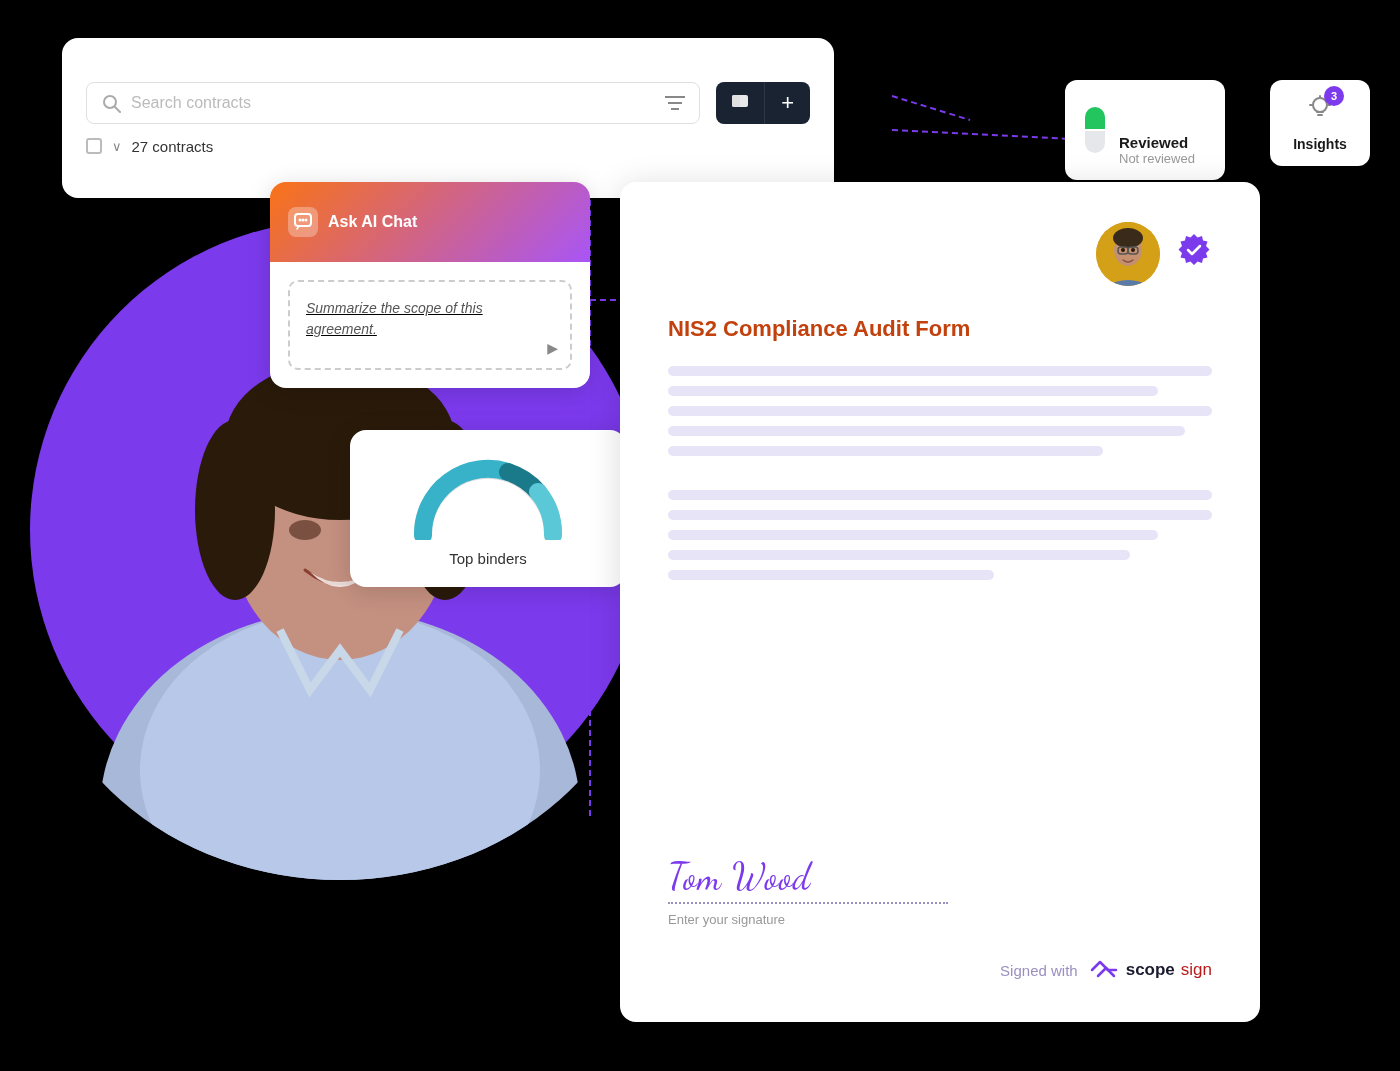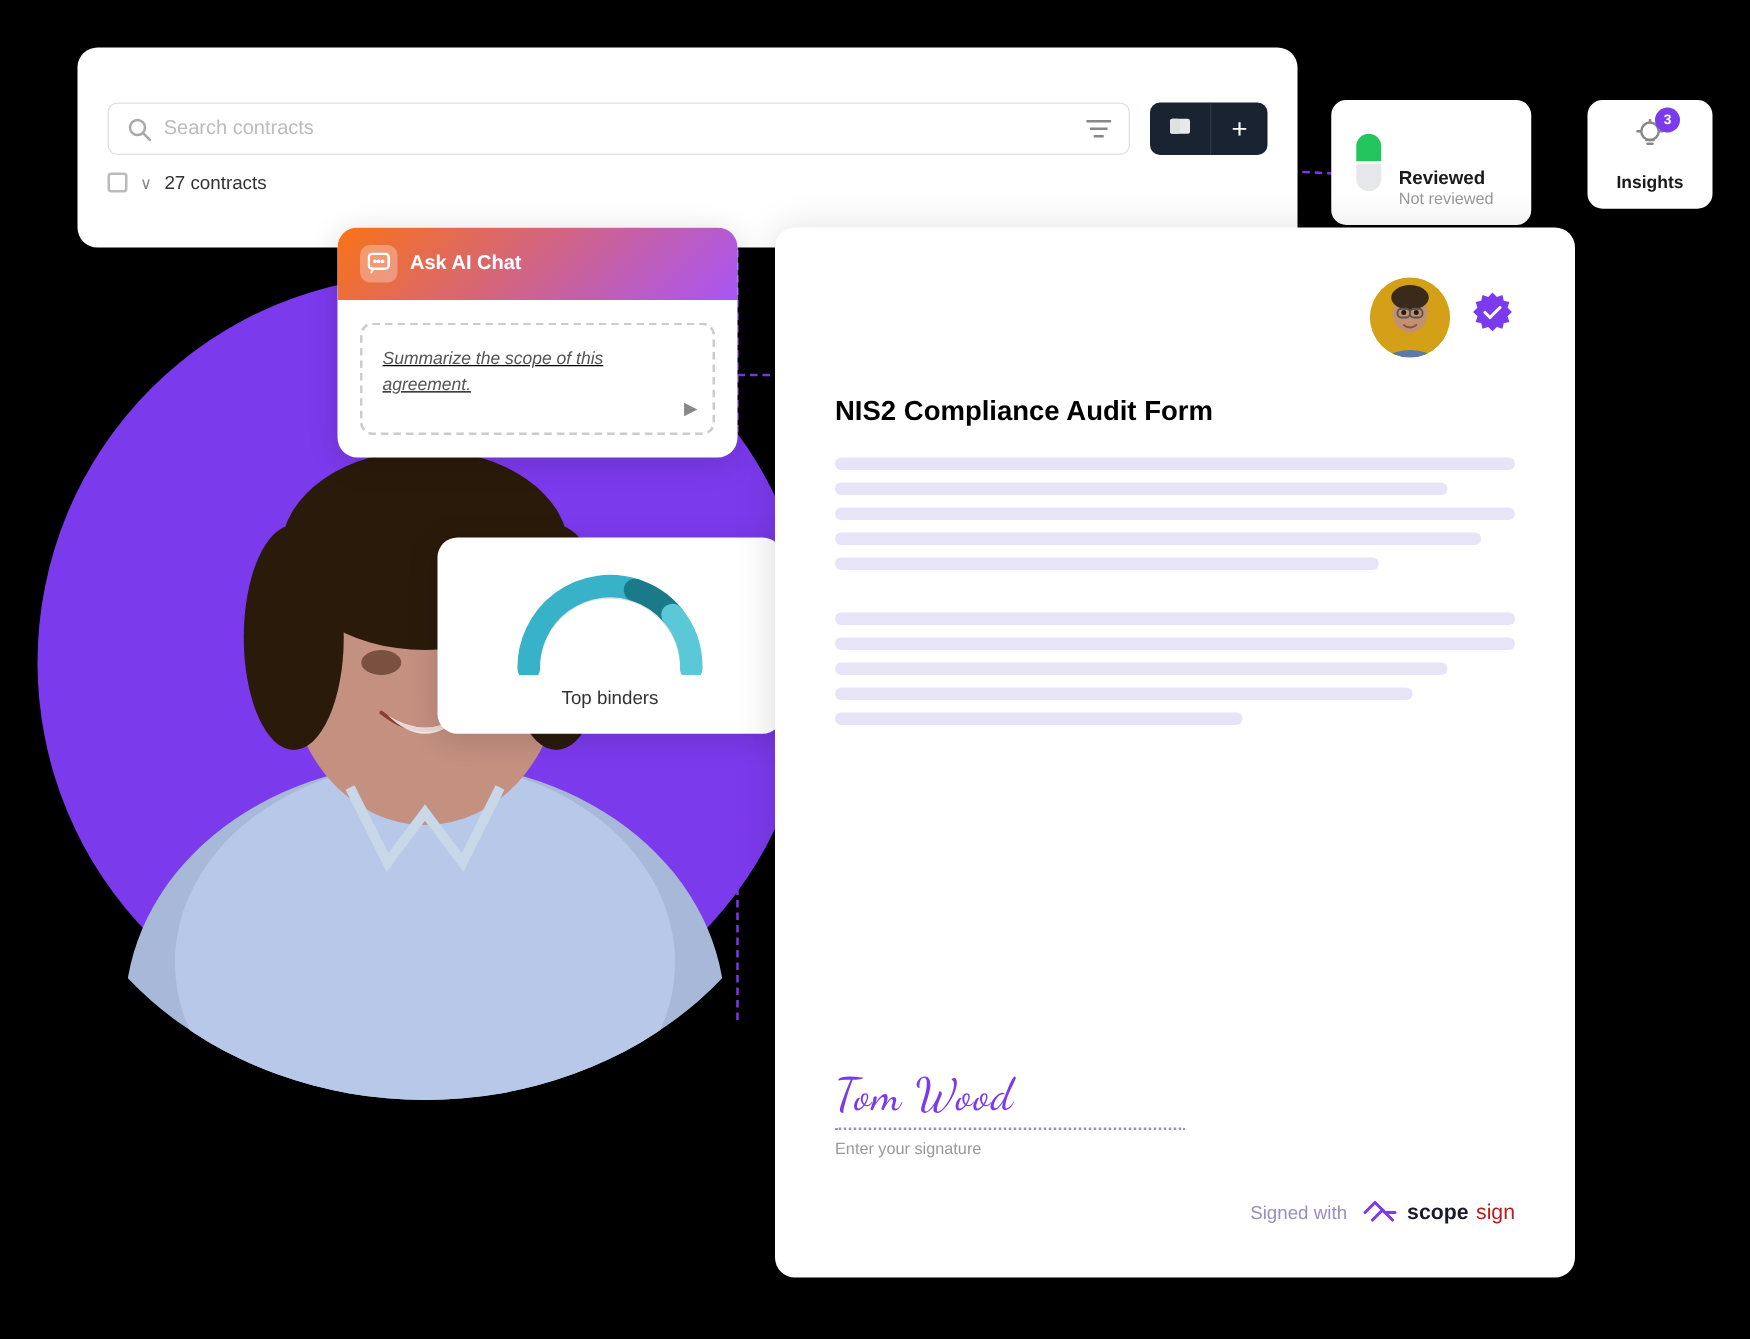--- a/index.html
+++ b/index.html
@@ -37,21 +37,21 @@
       display: flex;
       align-items: flex-end;
       justify-content: center;
     }
 
     
     .search-panel {
       position: absolute;
       top: 38px;
       left: 62px;
-      width: 976px;
+      width: 772px;
       height: 160px;
       background: #fff;
       border-radius: 16px;
       box-shadow: 0 4px 24px rgba(0,0,0,0.12);
       z-index: 10;
       display: flex;
       flex-direction: column;
       justify-content: center;
       padding: 0 24px;
     }
@@ -165,21 +165,21 @@
       width: 320px;
       background: #fff;
       border-radius: 16px;
       box-shadow: 0 4px 24px rgba(0,0,0,0.15);
       z-index: 10;
       overflow: hidden;
     }
 
     .ai-chat-header {
       background: linear-gradient(135deg, #f97316 0%, #a855f7 100%);
-      padding: 14px 18px;
+      padding: 25px 18px;
       display: flex;
       align-items: center;
       gap: 10px;
       text-align: center;
     }
 
     .ai-chat-header-icon {
       width: 30px;
       height: 30px;
       background: rgba(255,255,255,0.3);
@@ -290,21 +290,21 @@
     }
 
     .doc-verified-badge {
       color: #7c3aed;
       font-size: 32px;
     }
 
     .doc-title {
       font-size: 22px;
       font-weight: 700;
-      color: #000000;
+      color: #c2410c;
       margin-bottom: 24px;
     }
 
     .doc-line {
       height: 10px;
       background: #e8e4f8;
       border-radius: 5px;
       margin-bottom: 10px;
     }
 

